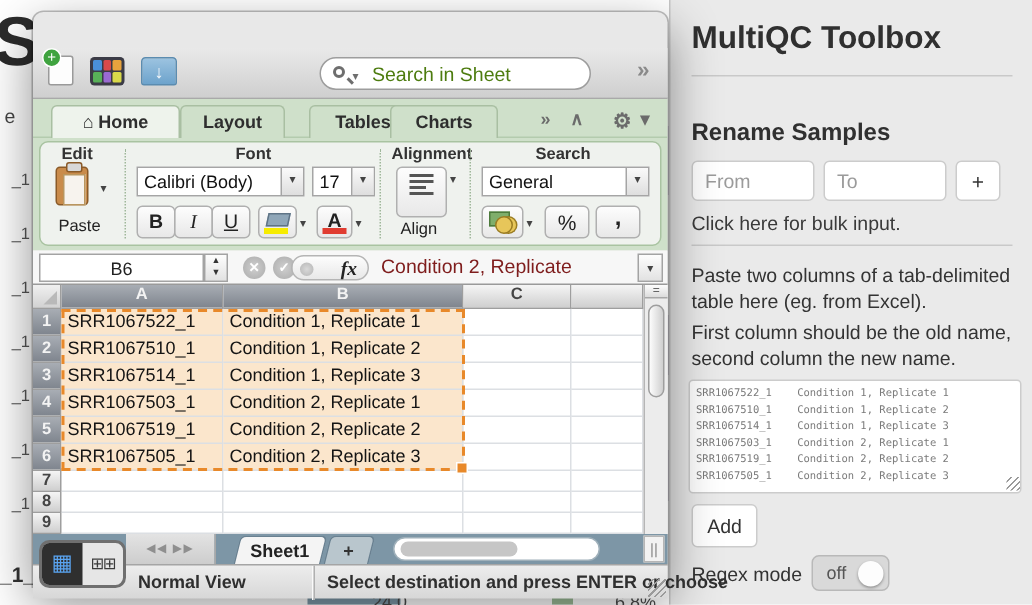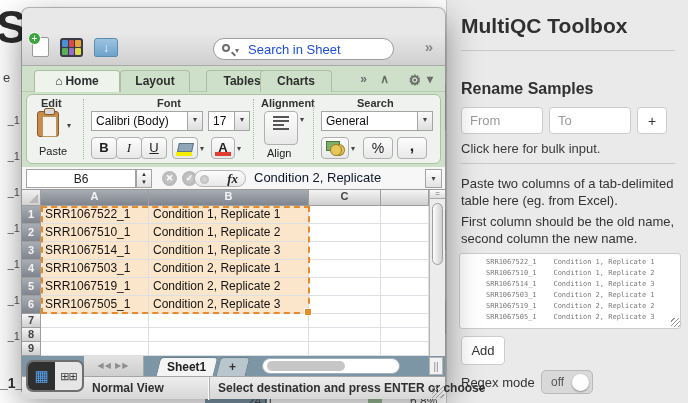--- a/index.html
+++ b/index.html
@@ -50,21 +50,21 @@
   .tb-folder { position:absolute; left:72px; top:6px; width:24px; height:19px;
                background:linear-gradient(#9cc3e0,#6da3cc); border-radius:3px 3px 2px 2px;
                border:1px solid #5b8cb0; color:#f2f6fa; font-size:12px; font-weight:bold;
                text-align:center; line-height:18px;}
   #searchbox { position:absolute; left:191px; top:6px; width:181px; height:22px; background:#fff;
                border:1px solid #9d9d9d; border-radius:12px; }
   .mag { position:absolute; left:8px; top:5px; width:8px; height:8px; border:2px solid #6e6e6e; border-radius:50%;}
   .mag::after { content:""; position:absolute; left:7px; top:7px; width:5px; height:2px; background:#6e6e6e;
                 transform:rotate(45deg); }
   .mag-drop { position:absolute; left:21px; top:7px; font-size:8px; color:#6e6e6e; }
-  #search-ph { position:absolute; left:34px; top:3px; font-size:13px; color:#1d4ed8; }
+  #search-ph { position:absolute; left:34px; top:3px; font-size:13px; color:#4d7c0f; }
   #tb-chevron { position:absolute; right:12px; top:6px; font-size:15px; color:#8a8a8a; font-weight:bold;}
 
   
   #ribbon-tabs { position:absolute; left:0; top:58px; width:100%; height:26px; background:#cfe0ca;
                  border-bottom:1px solid #b4cbae; }
   .rtab { position:absolute; top:4px; height:22px; line-height:21px; text-align:center;
           font-size:12px; font-weight:bold; color:#2e2e2e; border:1px solid #a9bfa2;
           border-bottom:none; border-radius:4px 4px 0 0; background:#cfe0ca; }
   .rtab.active { background:#eef3ec; }
   .rtab-home { left:12px; width:86px; }
@@ -126,21 +126,21 @@
              border:1px solid #a3a3a3; font-size:6px; color:#333; text-align:center; line-height:8px; }
   .fb-circle { position:absolute; top:4px; width:15px; height:15px; border-radius:50%;
                background:radial-gradient(#cfcfcf,#ababab); color:#fff; font-size:9px; line-height:15px;
                text-align:center; font-weight:bold;}
   #fb-pill { position:absolute; left:172px; top:3px; width:52px; height:17px; border:1px solid #b5b5b5;
              border-radius:9px; background:linear-gradient(#fdfdfd,#e8e8e8); }
   #fb-pill .dot { position:absolute; left:5px; top:4px; width:9px; height:9px; border-radius:50%;
                   background:radial-gradient(#d8d8d8,#b5b5b5); }
   #fb-pill .fx { position:absolute; right:7px; top:0px; font-style:italic; font-weight:bold;
                  font-size:13px; color:#222; font-family:"Liberation Serif",serif;}
-  #fb-value { position:absolute; left:232px; top:3px; font-size:13px; color:#0f172a; }
+  #fb-value { position:absolute; left:232px; top:3px; font-size:13px; color:#7f1d1d; }
   #fb-dd { position:absolute; right:3px; top:2px; width:17px; height:19px; background:linear-gradient(#fdfdfd,#e2e2e2);
            border:1px solid #a3a3a3; font-size:8px; color:#444; text-align:center; line-height:18px;}
 
   
   #grid { position:absolute; left:0; top:182px; width:423px; height:166px; background:#fff; overflow:hidden;}
   .hdr { background:linear-gradient(#f5f5f5,#cfcfcf); border-right:1px solid #9e9e9e;
          border-bottom:1px solid #9e9e9e; color:#444; font-size:11px; font-weight:bold;
          text-align:center; }
   .hdr.sel { background:linear-gradient(#a8adb4,#7f858e); color:#f3f3f3; }
   .grow { display:flex; }
@@ -211,21 +211,21 @@
   .tbx-input::placeholder { color:#9b9b9b; }
   #inp-from { left:14px; width:82px; }
   #inp-to { left:102px; width:82px; }
   #btn-plus { position:absolute; left:190px; top:107px; width:30px; height:27px; background:#fff;
               border:1px solid #ccc; border-radius:4px; font-size:14px; color:#333; }
   #bulk-link { position:absolute; left:14px; top:141px; font-size:13px; color:#3a3a3a; cursor:pointer; }
   .tbx-p { position:absolute; left:14px; width:218px; font-size:13px; color:#333; line-height:17px; }
   #tbx-textarea { position:absolute; left:12px; top:253px; width:222px; height:76px; background:#fff;
                   border:1px solid #ccc; border-radius:3px; resize:none; overflow:hidden;
                   font-family:"DejaVu Sans Mono",monospace; font-size:7px; line-height:11px;
-                  color:#7a7a7a; padding:3px 0 0 26px; white-space:pre; tab-size:4; }
+                  color:#7a7a7a; padding:3px 0 0 4px; white-space:pre; tab-size:4; }
   #ta-grip { position:absolute; left:224px; top:318px; width:9px; height:9px;
       background:repeating-linear-gradient(135deg, transparent 0 2px, #9a9a9a 2px 3px); }
   #btn-add { position:absolute; left:14px; top:336px; width:44px; height:29px; background:#fff;
              border:1px solid #ccc; border-radius:4px; font-size:13px; color:#333; }
   #regex-label { position:absolute; left:14px; top:375px; font-size:13px; color:#333; }
   #regex-toggle { position:absolute; left:94px; top:370px; width:52px; height:24px; background:#d9d9d9;
                   border:1px solid #b9b9b9; border-radius:5px; }
   #regex-state { position:absolute; left:9px; top:4px; font-size:12px; color:#555; }
   #regex-knob { position:absolute; right:3px; top:3px; width:17px; height:17px; border-radius:50%;
                 background:#fdfdfd; box-shadow:0 1px 2px rgba(0,0,0,.35); }

